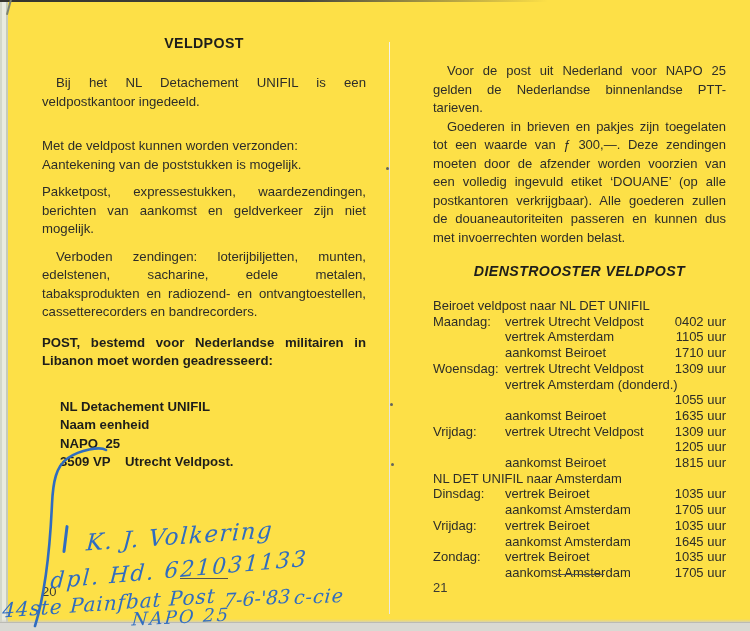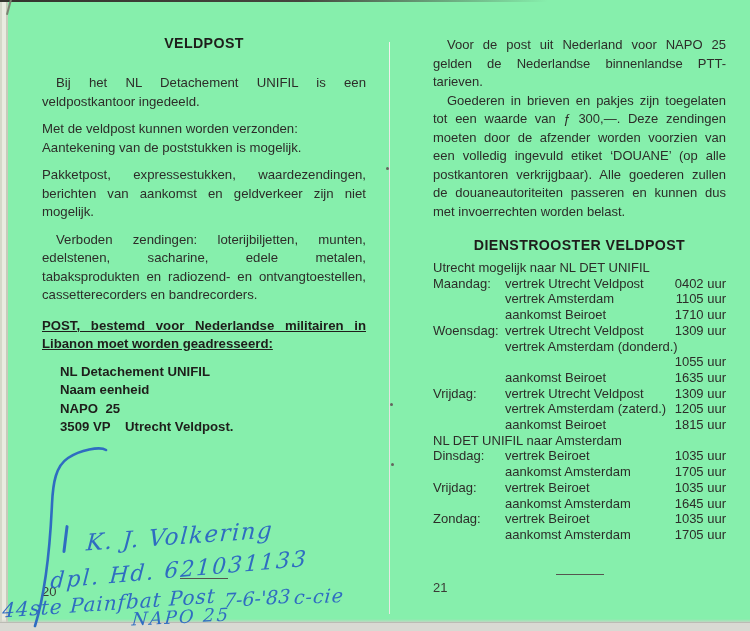--- a/index.html
+++ b/index.html
@@ -1,18 +1,18 @@
 <!DOCTYPE html>
 <html><head>
 <meta charset="utf-8">
 <style>
   html,body{margin:0;padding:0;background:#e9e9e4;}
   .spread{
     position:relative;width:750px;height:631px;overflow:hidden;
-    background:#86efac;
+    background:#fde047;
     font-family:"Liberation Sans",sans-serif;
     color:#2d2d29;
   }
   
   .edge-left{position:absolute;left:0;top:0;width:8px;height:631px;
     background:#e9ebe0;box-shadow:inset -2px 0 0 #c6cbba, inset 2px 0 0 #d4d8c9;}
   .top-line{position:absolute;left:0;top:0;height:2px;width:548px;
     background:linear-gradient(90deg,#34342e 0%,#45453e 55%,rgba(90,90,82,0) 100%);}
   .corner-mark{position:absolute;left:8px;top:-1px;width:2px;height:16px;
     background:#7c8271;transform:rotate(15deg);}
@@ -22,27 +22,27 @@
   .bottom-strip{position:absolute;left:0;bottom:0;height:8px;width:750px;
     background:#d9d9d3;border-top:1px solid #bbbbb4;}
   .bottom-shadow{position:absolute;left:0;bottom:8px;height:4px;width:750px;
     background:linear-gradient(rgba(180,180,172,0),#cfcfc8);}
   
   .page{position:absolute;}
   .page-l{left:42px;top:34px;width:324px;font-size:13.2px;line-height:18.5px;}
   .page-r{left:433px;top:36px;width:293px;font-size:13px;line-height:18.5px;}
   p{margin:0 0 9px;text-align:justify;}
   .indent{text-indent:14px;}
-  .nogap{margin-bottom:0;}
+  .nogap{margin-bottom:0;margin-top:26px;}
   h2{font-size:14.2px;line-height:18px;font-weight:bold;text-align:center;
      letter-spacing:.4px;margin:0 0 22px;color:#1e1e1b;}
-  .page-r h2{margin:15px 0 6px;}
+  .page-r h2{margin:15px 0 18px;font-style:italic;}
   .bullets{margin:0 0 9px;}
   .bullet{padding-left:17px;text-indent:-17px;text-align:justify;}
-  .bold-para{font-weight:bold;color:#1e1e1b;margin:12px 0 9px;text-decoration:underline;}
+  .bold-para{font-weight:bold;color:#1e1e1b;margin:12px 0 27px;}
   .addr{font-weight:bold;color:#1e1e1b;margin:5px 0 0 18px;}
   .addr-line{white-space:pre-wrap;}
   
   .sched{line-height:15.7px;}
   .sched-title{margin:4px 0 0;}
   .srow{display:flex;}
   .sday{width:72px;flex:none;white-space:nowrap;}
   .sevent{flex:none;white-space:nowrap;}
   .stime{margin-left:auto;white-space:nowrap;}
   
@@ -123,21 +123,21 @@
   <div class="hw hw-l4">NAPO 25</div>
 
   <div class="page page-r">
     <p class="indent nogap">Voor de post uit Nederland voor NAPO 25 gelden de Nederlandse binnenlandse PTT-tarieven.</p>
     <p class="indent">Goederen in brieven en pakjes zijn toegelaten tot een waarde van ƒ 300,—. Deze zendingen moeten door de afzender worden voorzien van een volledig ingevuld etiket ‘DOUANE’ (op alle postkantoren verkrijgbaar). Alle goederen zullen de douaneautoriteiten passeren en kunnen dus met invoerrechten worden belast.</p>
 
     <h2>DIENSTROOSTER VELDPOST</h2>
 
 
     <div class="sched">
-      <div class="sched-title">Utrecht mogelijk naar NL DET UNIFIL</div>
+      <div class="sched-title">Beiroet veldpost naar NL DET UNIFIL</div>
       <div>
 
           <div class="srow">
             <span class="sday">Maandag:</span>
             <span class="sevent">vertrek Utrecht Veldpost</span>
             <span class="stime">0402 uur</span>
           </div>
 
           <div class="srow">
             <span class="sday"></span>
@@ -176,21 +176,20 @@
           </div>
 
           <div class="srow">
             <span class="sday">Vrijdag:</span>
             <span class="sevent">vertrek Utrecht Veldpost</span>
             <span class="stime">1309 uur</span>
           </div>
 
           <div class="srow">
             <span class="sday"></span>
-            <span class="sevent">vertrek Amsterdam (zaterd.)</span>
             <span class="stime">1205 uur</span>
           </div>
 
           <div class="srow">
             <span class="sday"></span>
             <span class="sevent">aankomst Beiroet</span>
             <span class="stime">1815 uur</span>
           </div>
         </div>
       <div class="sched-title" style="margin-top:0;">NL DET UNIFIL naar Amsterdam</div>

